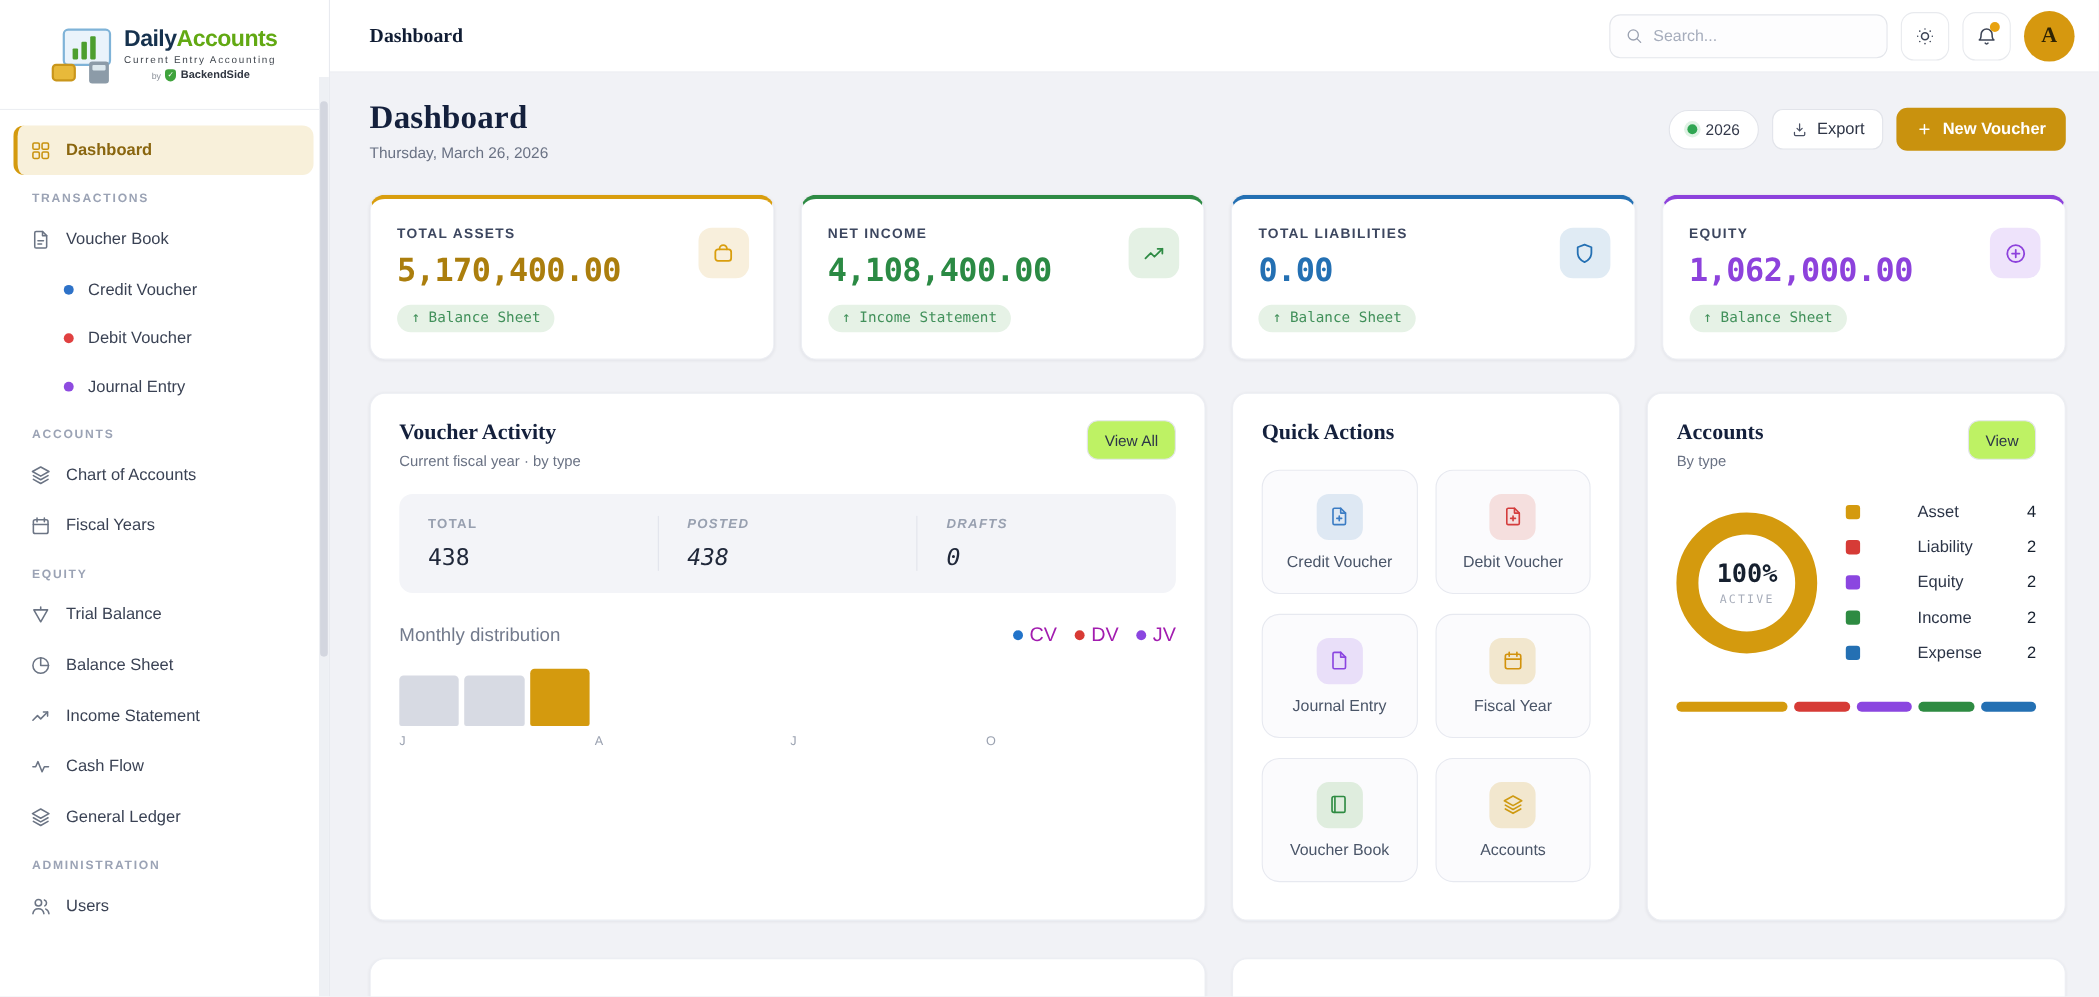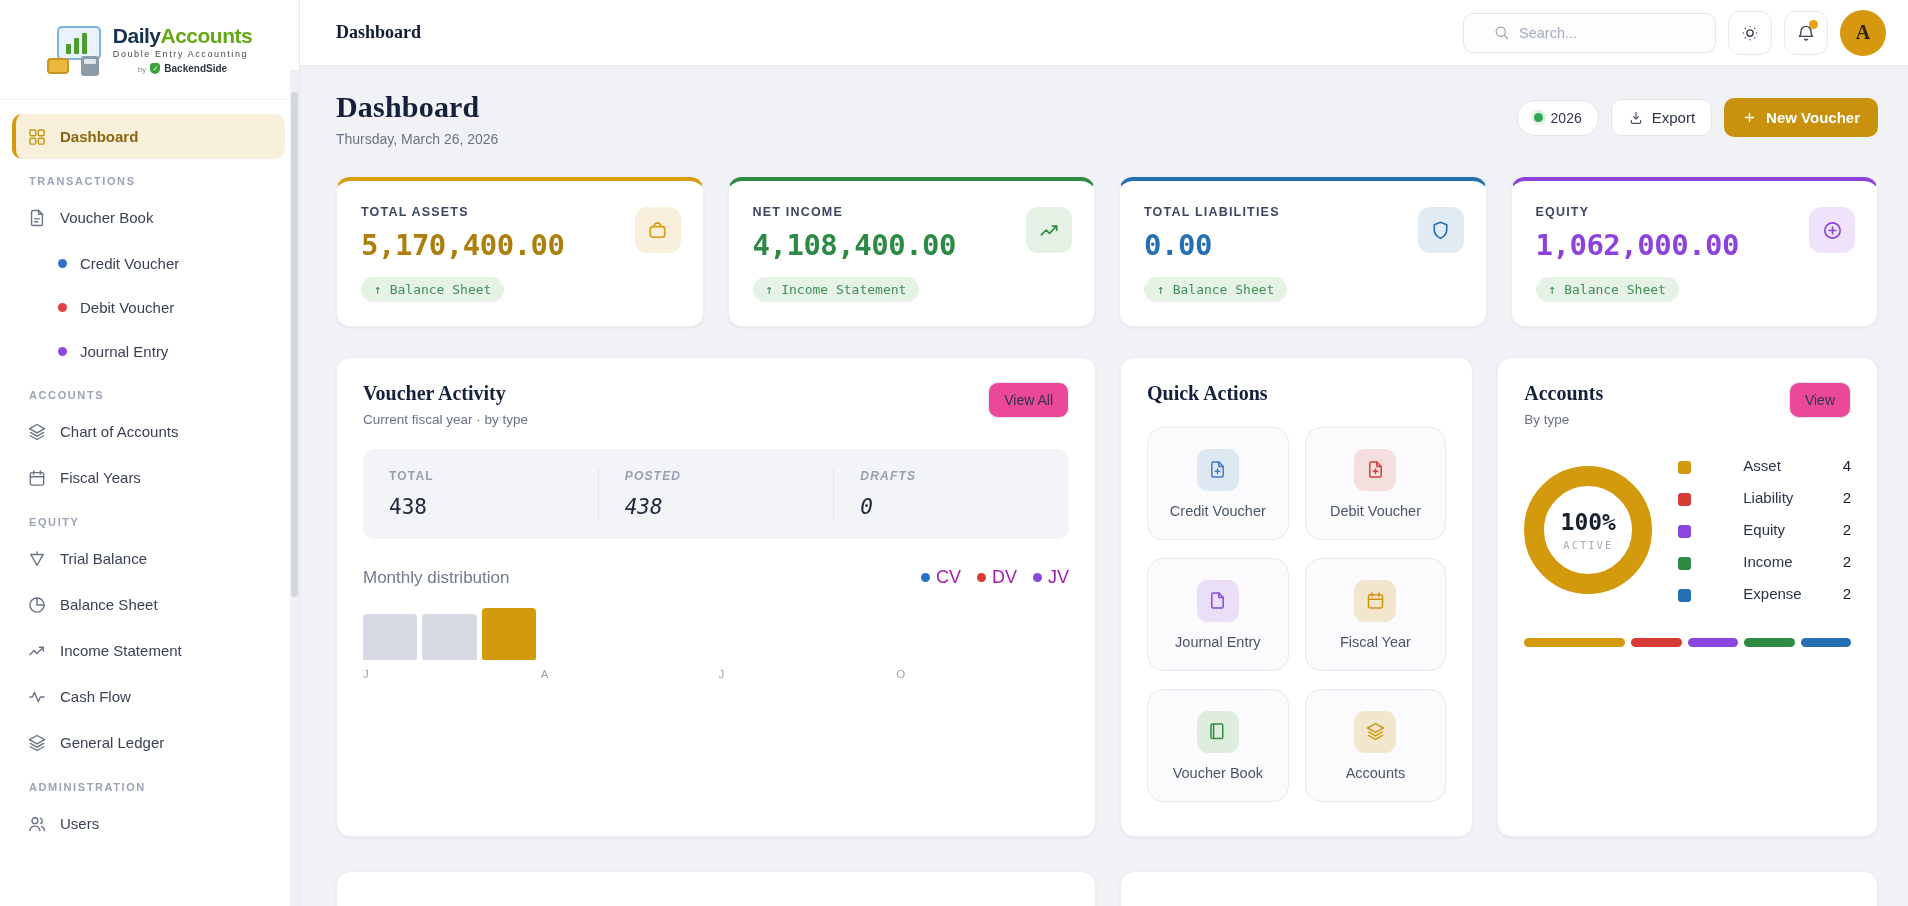--- a/index.html
+++ b/index.html
@@ -45,21 +45,21 @@
   .nav-sub { display:flex; align-items:center; gap:13px; height:44px; padding-left:46px; border-radius:10px; color:#3A4254; cursor:pointer; }
   .dot { width:9px; height:9px; border-radius:50%; flex:none; }
   .side-scroll { position:absolute; top:70px; bottom:0; right:0; width:9px; background:#EEF0F4; }
   .side-thumb { position:absolute; top:22px; left:1px; width:7px; height:505px; border-radius:4px; background:#D3D6DF; }
 
   
   .main { flex:1; display:flex; flex-direction:column; min-width:0; }
   .topbar { height:66px; background:#fff; border-bottom:1px solid #E8EAEF; display:flex; align-items:center; padding:0 22px 0 36px; flex:none; }
   .topbar-title { font-size:18px; font-weight:bold; color:#101C33; }
   .topbar-right { margin-left:auto; display:flex; align-items:center; gap:12px; }
-  .search-box { width:253px; height:40px; border:1px solid #E4E6EB; border-radius:10px; display:flex; align-items:center; gap:9px; padding:0 29px; background:#FDFDFE; }
+  .search-box { width:253px; height:40px; border:1px solid #E4E6EB; border-radius:10px; display:flex; align-items:center; gap:9px; padding:0 13px; background:#FDFDFE; }
   .search-box svg { width:17px; height:17px; stroke:#9AA1B0; flex:none; }
   .search-box input { border:none; outline:none; background:transparent; font-size:14.5px; color:#3A4254; width:100%; font-family:inherit; }
   .search-box input::placeholder { color:#A6ADBC; }
   .icon-btn { width:44px; height:44px; border:1px solid #E8EAEE; border-radius:12px; background:#fff; display:flex; align-items:center; justify-content:center; cursor:pointer; position:relative; }
   .icon-btn svg { width:20px; height:20px; stroke:#3E4657; }
   .bell-badge { position:absolute; top:8px; right:9px; width:9px; height:9px; border-radius:50%; background:#E8A20F; }
   .avatar { width:46px; height:46px; border-radius:50%; background:#D6980F; color:#2E2304; display:flex; align-items:center; justify-content:center; font-size:20px; font-weight:bold; cursor:pointer; font-family:"Liberation Serif","DejaVu Serif",serif; }
 
   .content { flex:1; padding:24px 30px 0 36px; overflow:hidden; }
 
@@ -83,21 +83,21 @@
   .stat-badge { display:inline-block; background:#E6F2E6; color:#41905A; border-radius:999px; padding:5px 13px; font-size:13px; }
   .stat-icon-box { position:absolute; top:26px; right:22px; width:46px; height:46px; border-radius:12px; display:flex; align-items:center; justify-content:center; }
   .stat-icon-box svg { width:23px; height:23px; stroke:currentColor; }
 
   
   .row2 { display:grid; grid-template-columns:760px 1fr 1fr; gap:24px; margin-top:30px; }
   .row2 .card { height:480px; padding:24px 26px; }
   .card-head { display:flex; align-items:flex-start; }
   .card-title { font-size:20px; font-weight:bold; color:#14203C; }
   .card-sub { font-size:13.5px; color:#6A7284; margin-top:7px; }
-  .btn-ghost { margin-left:auto; border:1px solid #E3E5EB; background:#ec4899; border-radius:10px; padding:9px 15px; font-size:14px; color:#2D3648; cursor:pointer; }
+  .btn-ghost { margin-left:auto; border:1px solid #E3E5EB; background:#bef264; border-radius:10px; padding:9px 15px; font-size:14px; color:#2D3648; cursor:pointer; }
 
   .va-stats { margin-top:22px; background:#F3F4F8; border-radius:12px; display:flex; padding:20px 0; }
   .va-col-stat { flex:1; padding:0 26px; }
   .va-col-stat + .va-col-stat { border-left:1px solid #E2E4EB;font-style:italic; }
   .va-stat-label { font-size:12px; font-weight:bold; letter-spacing:1.2px; color:#98A0B0; }
   .va-stat-value { font-size:21px; margin-top:12px; color:#20283A; }
 
   .va-monthly { display:flex; align-items:center; margin-top:28px; }
   .va-monthly-label { font-size:17px; color:#727A8C; }
   .va-legend { margin-left:auto; display:flex; gap:16px; align-items:center; }
@@ -116,21 +116,21 @@
   .qa-icon-box { width:42px; height:42px; border-radius:11px; display:flex; align-items:center; justify-content:center; }
   .qa-icon-box svg { width:21px; height:21px; stroke:currentColor; }
   .qa-label { font-size:14.5px; color:#4A5568; }
 
   
   .acct-body { display:flex; align-items:center; gap:26px; margin-top:30px; }
   .donut { width:128px; height:128px; border-radius:50%; border:20px solid #D49A0E; display:flex; flex-direction:column; align-items:center; justify-content:center; flex:none; }
   .donut-pct { font-size:23px; font-weight:bold; color:#16202F; }
   .donut-cap { font-size:10.5px; letter-spacing:2px; color:#A7ADBA; margin-top:4px; }
   .acct-legend { flex:1; display:flex; flex-direction:column; gap:15px; }
-  .acct-legend-row { display:flex; align-items:flex-end;gap:41px; }
+  .acct-legend-row { display:flex; align-items:center;gap:41px; }
   .sq { width:13px; height:13px; border-radius:3px; flex:none; }
   .acct-legend-label { font-size:15px; color:#2C3547; margin-left:11px; }
   .acct-legend-count { margin-left:auto; font-size:15px; color:#16202F; }
   .acct-seg { display:flex; gap:6px; height:9px; margin-top:36px; }
   .acct-seg span { border-radius:5px; }
 
   
   .row3 { display:grid; grid-template-columns:760px 1fr; gap:24px; margin-top:34px; }
   .row3 .card { height:60px; border-radius:14px 14px 0 0; }
 
@@ -147,21 +147,21 @@
         <div class="logo-screen">
             <i></i>
             <i></i>
             <i></i>
           </div>
         <div class="logo-coins"></div>
         <div class="logo-calc"></div>
       </div>
       <div class="logo-text">
         <div class="logo-name"><span class="p1">Daily</span><span class="p2">Accounts</span></div>
-        <div class="logo-tag">Double Entry Accounting</div>
+        <div class="logo-tag">Current Entry Accounting</div>
         <div class="logo-by">
           <span class="by">by</span>
           <span class="shield"></span>
           <span class="co">BackendSide</span>
         </div>
       </div>
     </div>
 
     <nav class="nav">
       <div class="nav-item active">

